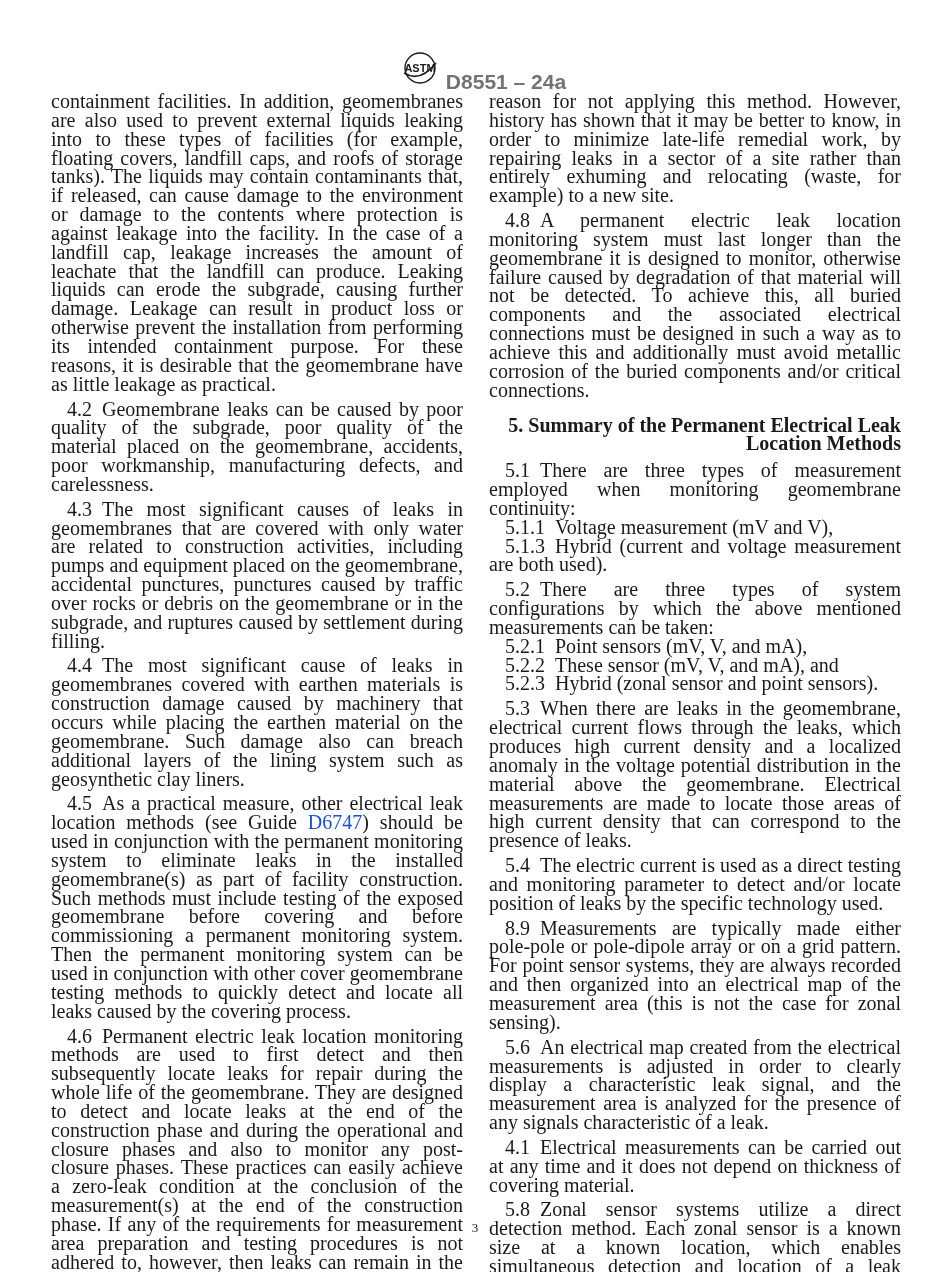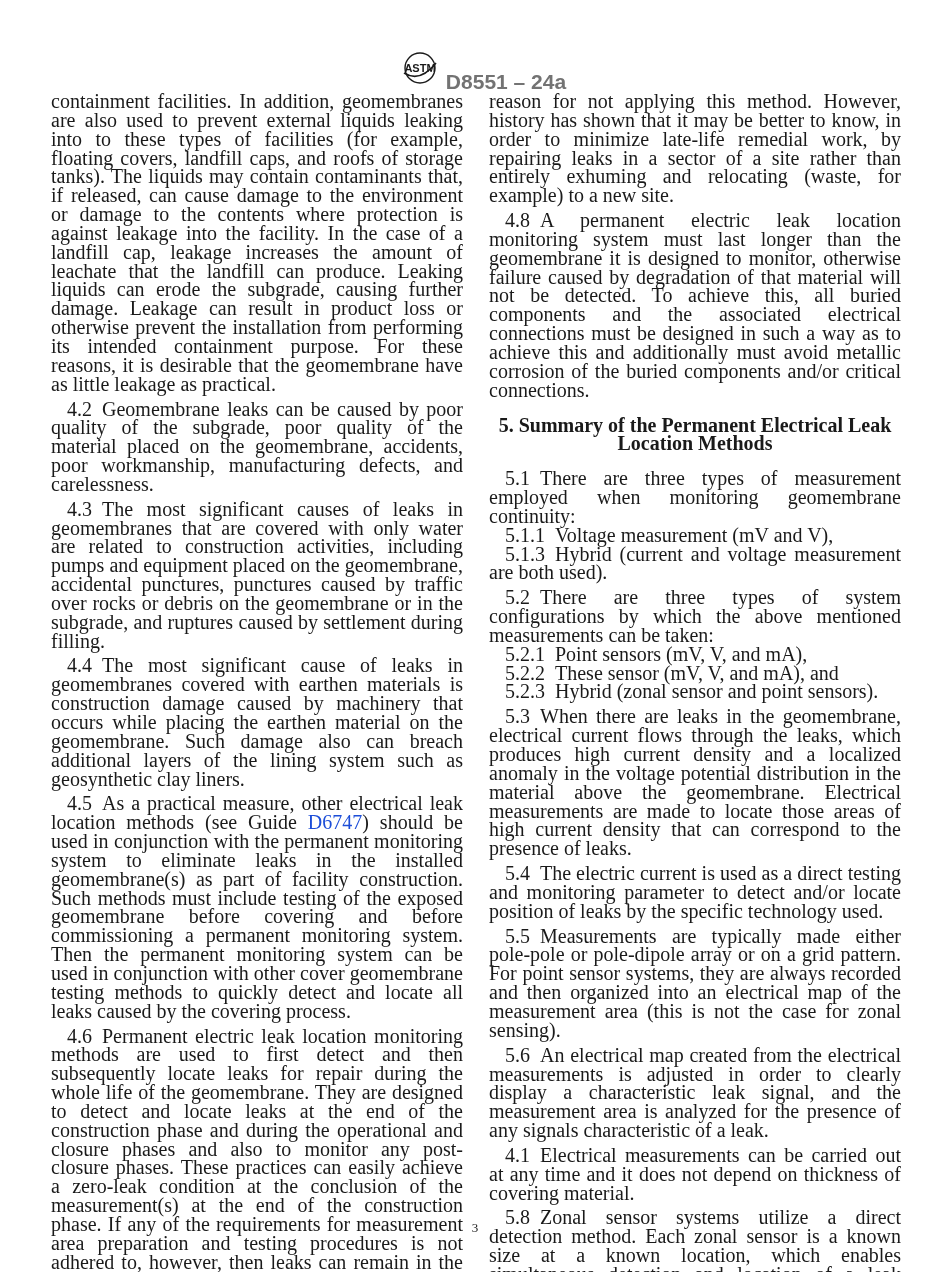--- a/index.html
+++ b/index.html
@@ -16,21 +16,21 @@
     position: absolute; top: 92px; width: 412px;
     font-family: "Liberation Serif", serif; font-size: 20px; line-height: 18.85px;
     text-align: justify; hyphens: manual;
   }
   .col-left { left: 51px; }
   .col-right { left: 489px; }
   .para { margin: 0 0 6px 0; text-indent: 16px; }
   .para.noindent { text-indent: 0; }
   .para.tight { margin-bottom: 0; }
   .heading {
-    font-weight: bold; margin: 16px 0 16px 0; text-indent: 0; text-align: center;
+    font-weight: bold; margin: 16px 0 8px 0; text-indent: 0; text-align: right;
   }
   .link { color: #1d4ed8; text-decoration: none; }
   .page-number {
     position: absolute; top: 1220px; left: 0; width: 950px; text-align: center;
     font-family: "Liberation Serif", serif; font-size: 13px;
   }
 </style>
 </head>
 <body>
 
@@ -58,20 +58,20 @@
   <p class="heading">5. Summary of the Permanent Electrical Leak Location Methods</p>
   <p class="para tight">5.1 There are three types of measurement employed when monitoring geomembrane continuity:</p>
   <p class="para tight">5.1.1 Voltage measurement (mV and V),</p>
   <p class="para">5.1.3 Hybrid (current and voltage measurement are both used).</p>
   <p class="para tight">5.2 There are three types of system configurations by which the above mentioned measurements can be taken:</p>
   <p class="para tight">5.2.1 Point sensors (mV, V, and mA),</p>
   <p class="para tight">5.2.2 These sensor (mV, V, and mA), and</p>
   <p class="para">5.2.3 Hybrid (zonal sensor and point sensors).</p>
   <p class="para">5.3 When there are leaks in the geomembrane, electrical current flows through the leaks, which produces high current density and a localized anomaly in the voltage potential distribution in the material above the geomembrane. Electrical measurements are made to locate those areas of high current density that can correspond to the presence of leaks.</p>
   <p class="para">5.4 The electric current is used as a direct testing and monitoring parameter to detect and/or locate position of leaks by the specific technology used.</p>
-  <p class="para">5.5 Measurements are typically made either pole-pole or pole-dipole array or on a grid pattern. For point sensor systems, they are always recorded and then organized into an electrical map of the measurement area (this is not the case for zonal sensing).</p>
+  <p class="para">8.9 Measurements are typically made either pole-pole or pole-dipole array or on a grid pattern. For point sensor systems, they are always recorded and then organized into an electrical map of the measurement area (this is not the case for zonal sensing).</p>
   <p class="para">5.6 An electrical map created from the electrical measure­ments is adjusted in order to clearly display a characteristic leak signal, and the measurement area is analyzed for the presence of any signals characteristic of a leak.</p>
   <p class="para">4.1 Electrical measurements can be carried out at any time and it does not depend on thickness of covering material.</p>
   <p class="para">5.8 Zonal sensor systems utilize a direct detection method. Each zonal sensor is a known size at a known location, which enables simultaneous detection and location of a leak within a few seconds of the leak occurring in a fully autonomous manner.</p>
   <p class="para">5.9 Geomembranes of EPDM are not able to be tested by this or other covered geomembrane electric leak location methods.</p>
 </div>
 
 <div class="page-number">3</div>
 
 </body></html>

